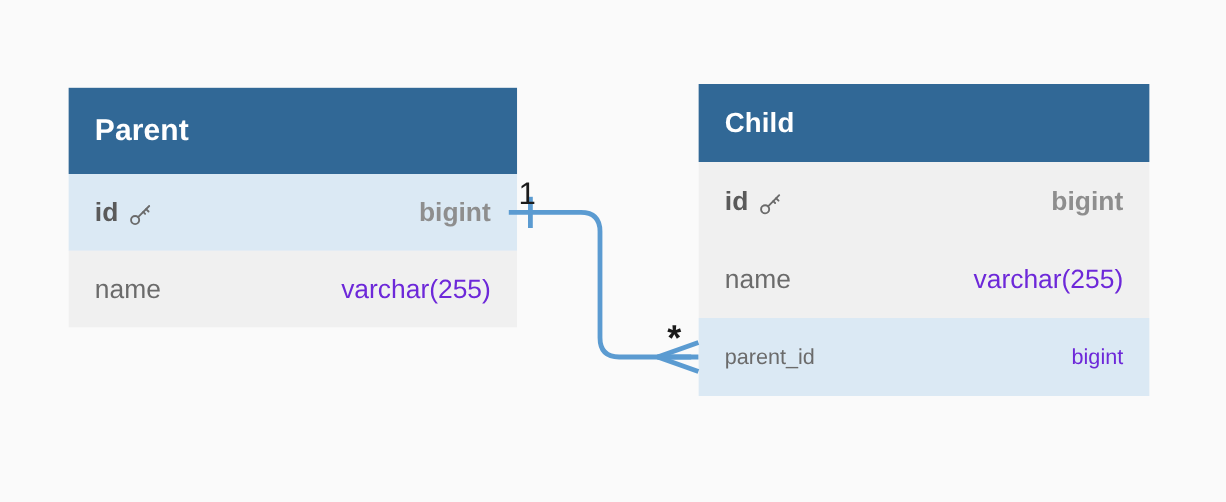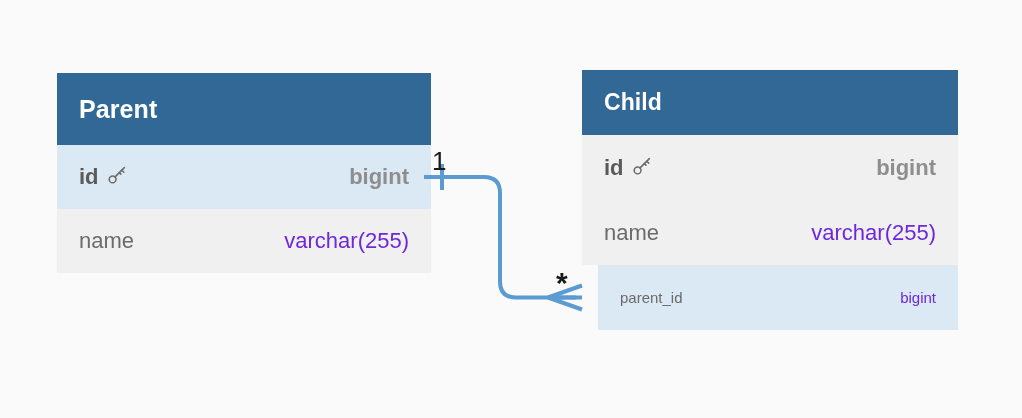--- a/index.html
+++ b/index.html
@@ -41,21 +41,21 @@
     align-items: center;
     justify-content: space-between;
     padding: 0 22px;
     background: #f0f0f0;
   }
   .attr-row.highlight {
     background: #dbe9f4;
   }
   .attr-name {
     display: flex;
-    align-items: flex-start;
+    align-items: flex-end;
     gap: 7px;
     color: #6b6b6b;
     white-space: nowrap;
   }
   .attr-row.pk .attr-name {
     color: #5a5a5a;
     font-weight: bold;
   }
   .attr-type {
     color: #6d28d9;
@@ -147,21 +147,21 @@
       <span class="attr-type">bigint</span>
     </div>
 
     <div class="attr-row" style="height: 65px; font-size: 22px; background: rgb(240, 240, 240);">
       <span class="attr-name">
         <span>name</span>
       </span>
       <span class="attr-type">varchar(255)</span>
     </div>
 
-    <div class="attr-row highlight" style="height: 65px; font-size: 15px; background: rgb(219, 233, 244); margin-left: 16px;">
+    <div class="attr-row highlight" style="height: 65px; font-size: 18px; background: rgb(219, 233, 244);">
       <span class="attr-name">
         <span>parent_id</span>
       </span>
       <span class="attr-type">bigint</span>
     </div>
   </div>
 
   <svg id="relationship-layer" viewBox="0 0 1022 418">
     <path id="rel-path" fill="none" stroke-width="4" stroke-linecap="butt" stroke-linejoin="round" stroke="#5b9bd1" d="M 424 177 H 484 Q 500 177 500 193 V 281.5 Q 500 297.5 516 297.5 H 576"></path>
     <line id="rel-one-tick" stroke-width="4" stroke-linecap="butt" stroke="#5b9bd1" x1="442" x2="442" y1="164" y2="190"></line>

